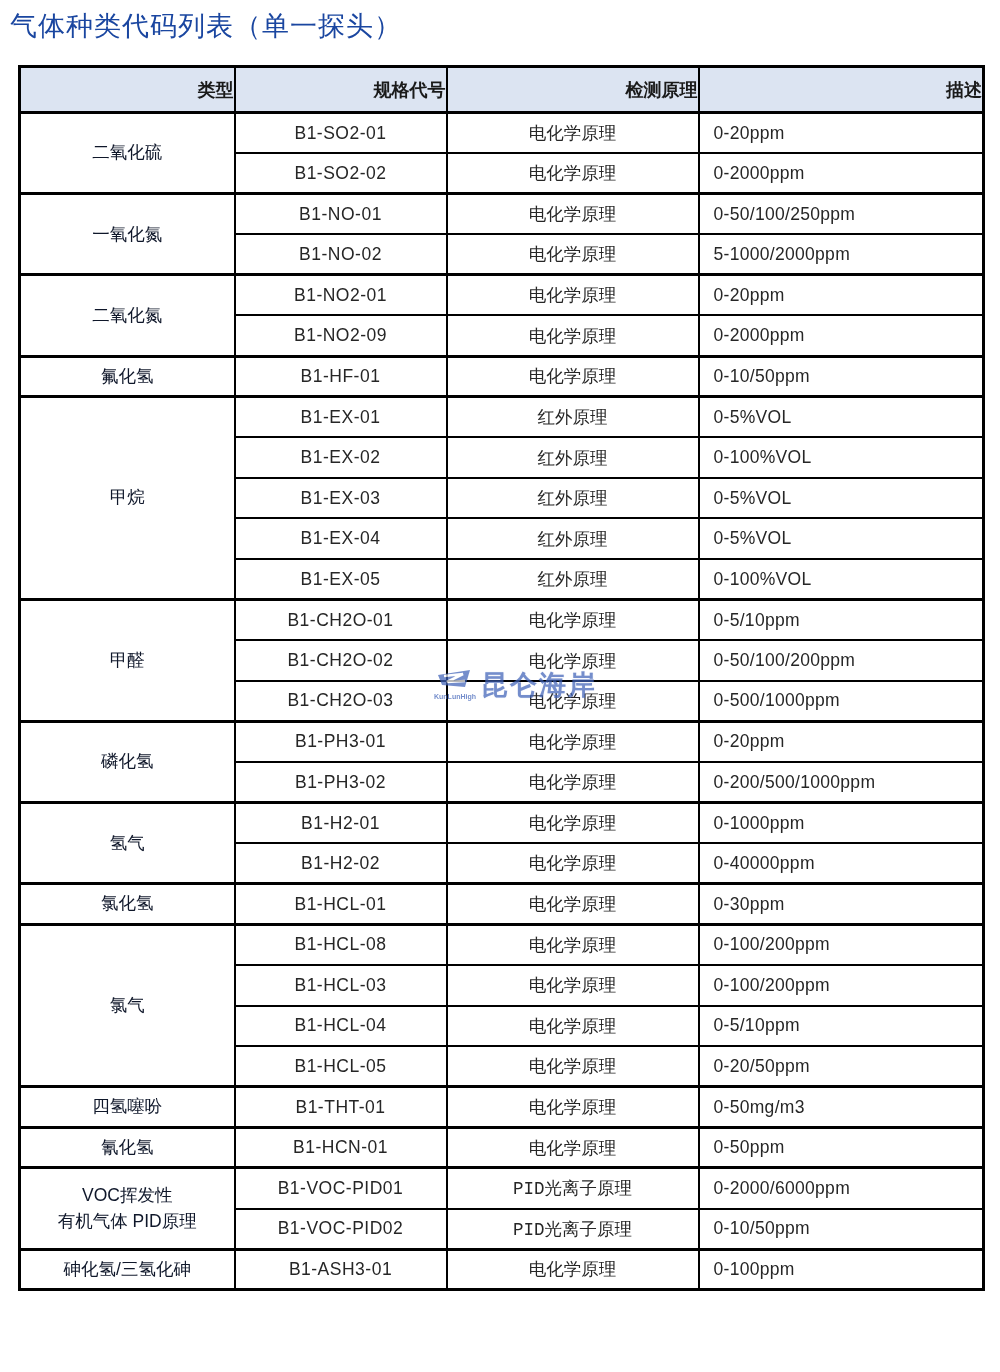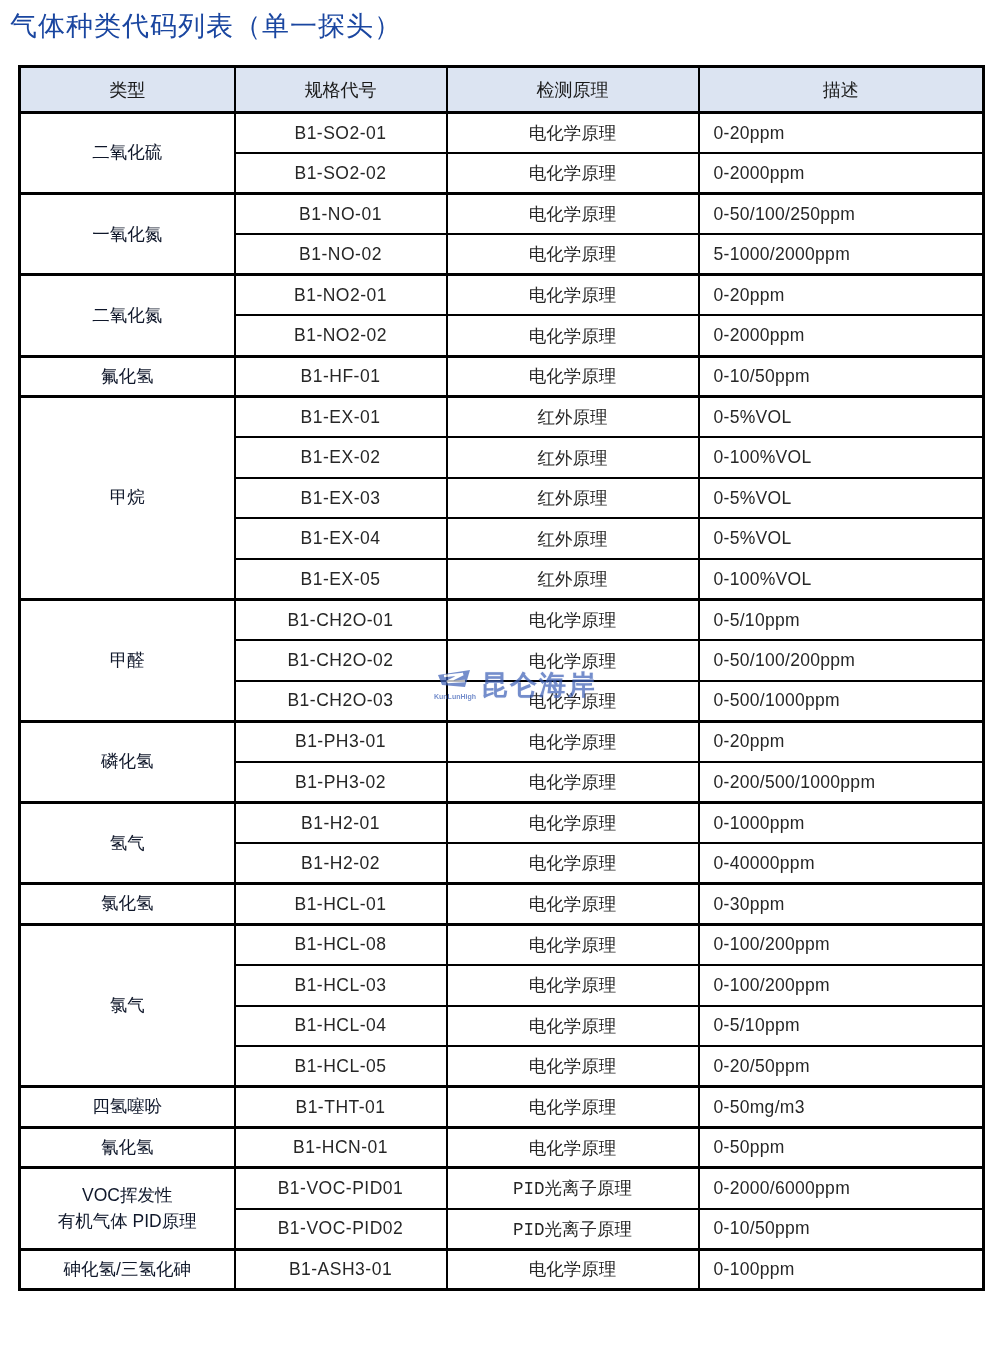--- a/index.html
+++ b/index.html
@@ -29,23 +29,23 @@
     background: #fff;
   }
   table.gas-table, table.gas-table th, table.gas-table td {
     border: 2px solid #000;
   }
   table.gas-table { border-width: 3px; }
   thead th {
     background: #dce4f2;
     height: 46px;
     font-size: 18px;
-    font-weight: normal;
+    font-weight: bold;
     color: #1a1a1a;
-    text-align: center;
+    text-align: right;
     vertical-align: middle;
     border-bottom-width: 3px;
   }
   tbody td {
     height: 40.6px;
     font-size: 17.5px;
     vertical-align: middle;
     color: #262626;
     background: #fff;
   }
@@ -130,21 +130,21 @@
         <td class="principle-cell">电化学原理</td>
         <td class="desc-cell">5-1000/2000ppm</td>
       </tr>
       <tr class="group-start">
         <td class="type-cell" rowspan="2">二氧化氮</td>
         <td class="code-cell">B1-NO2-01</td>
         <td class="principle-cell">电化学原理</td>
         <td class="desc-cell">0-20ppm</td>
       </tr>
       <tr>
-        <td class="code-cell">B1-NO2-02</td>
+        <td class="code-cell">B1-NO2-09</td>
         <td class="principle-cell">电化学原理</td>
         <td class="desc-cell">0-2000ppm</td>
       </tr>
       <tr class="group-start">
         <td class="type-cell" rowspan="1">氟化氢</td>
         <td class="code-cell">B1-HF-01</td>
         <td class="principle-cell">电化学原理</td>
         <td class="desc-cell">0-10/50ppm</td>
       </tr>
       <tr class="group-start">

